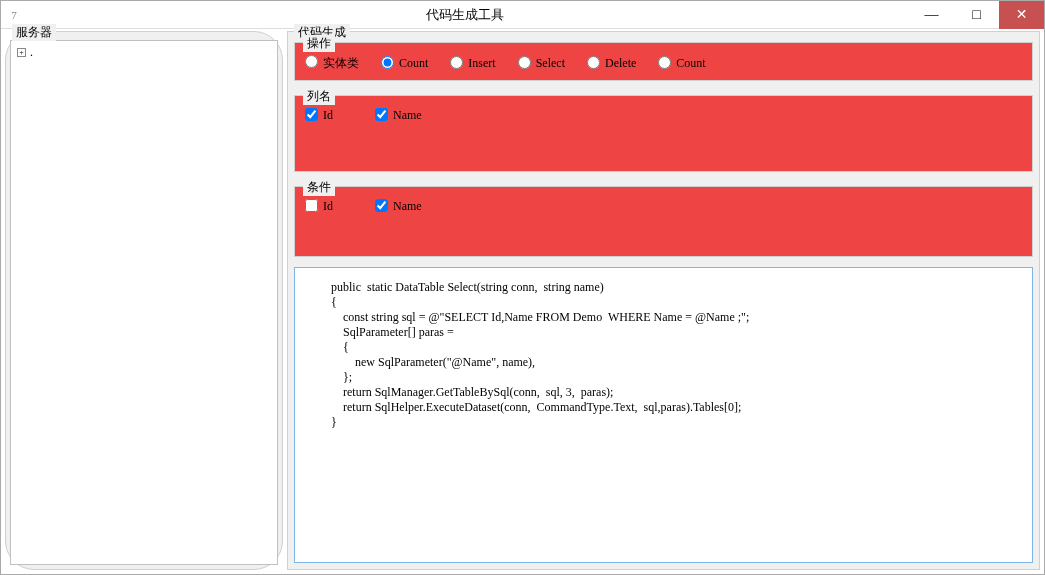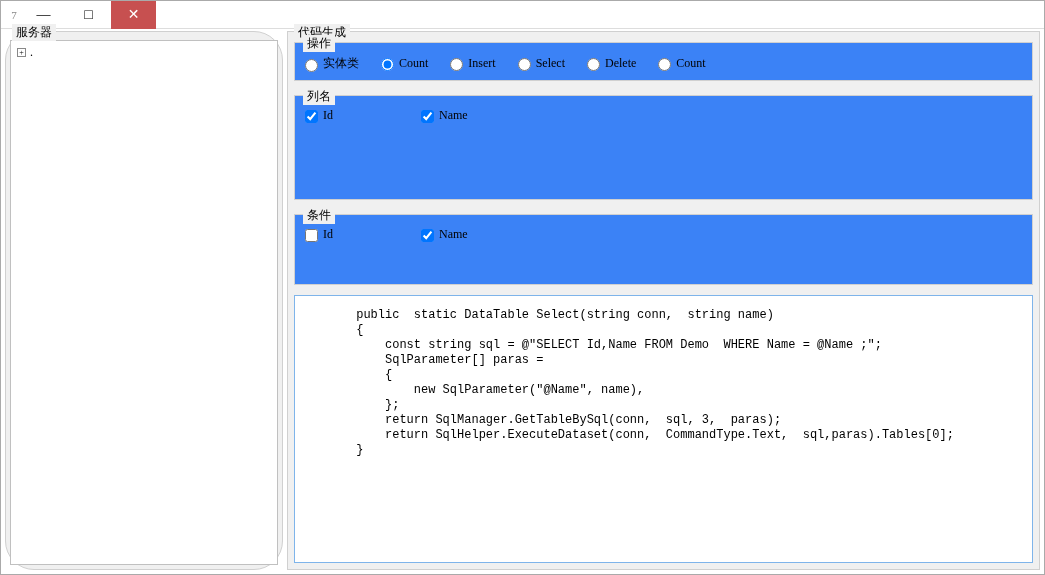--- a/index.html
+++ b/index.html
@@ -11,36 +11,37 @@
 .titlebar .winbtn { width: 45px; height: 28px; display: flex; align-items: center; justify-content: center; font-size: 14px; cursor: pointer; }
 .titlebar .winbtn.close { background: #c75050; color: #fff; }
 .content { display: flex; height: calc(575px - 30px); padding: 2px 4px 4px 4px; gap: 4px; }
 .panel { position: relative; border: 1px solid #d0d0d0; background: #f0f0f0; }
 .panel .legend { position: absolute; top: -8px; left: 6px; background: #f0f0f0; padding: 0 4px; font-size: 12px; }
 .left { width: 278px; display: flex; flex-direction: column; border-radius: 29px; }
 .tree { flex: 1; background: #fff; border: 1px solid #c0c0c0; margin: 8px 4px 4px 4px; padding: 4px 6px; }
 .tree-node { display: flex; align-items: center; gap: 4px; cursor: pointer; }
 .tree-node .expand { width: 9px; height: 9px; border: 1px solid #888; display: inline-flex; align-items: center; justify-content: center; font-size: 8px; line-height: 1; }
 .right { flex: 1; display: flex; flex-direction: column; }
-.group { position: relative; border: 1px solid #d0d0d0; margin: 10px 6px 4px 6px; padding: 12px 10px 8px 10px; background: #3b82f6; }
+.group { position: relative; border: 1px solid #d0d0d0; margin: 10px 6px 4px 6px; padding: 12px 10px 8px 10px; background: #ef4444; }
 .group .glegend { position: absolute; top: -8px; left: 8px; background: #f0f0f0; padding: 0 4px; }
 .radio-row { display: flex; gap: 22px; align-items: center; }
-.radio-item, .check-item { display: flex; align-items: flex-end; gap: 5px; cursor: pointer; }
+.radio-item, .check-item { display: flex; align-items: flex-start; gap: 5px; cursor: pointer; }
 .radio-item input, .check-item input { cursor: pointer; }
-.check-row { display: flex; gap: 88px; align-items: flex-start; }
-.g-cols { height: 105px; }
+.check-row { display: flex; gap: 42px; align-items: flex-start; }
+.g-cols { height: 77px; }
 .g-cond { height: 71px; }
-.codebox { flex: 1; margin: 6px; border: 1px solid #7eb4ea; background: #fff; padding: 12px 18px; font-family: Liberation Mono, monospace; font-size: 12px; white-space: pre; overflow: auto; line-height: 1.25; }
+.codebox { flex: 1; margin: 6px; border: 1px solid #7eb4ea; background: #fff; padding: 12px 18px; font-family: Liberation Serif, serif; font-size: 12px; white-space: pre; overflow: auto; line-height: 1.25; }
 input[type="radio"], input[type="checkbox"] { width: 13px; height: 13px; }
 </style>
 </head>
 <body>
 
 <div class="titlebar">
   <div class="icon-t">7</div>
+  <div class="title">代码生成工具</div>
   <div class="winbtns">
     <div class="winbtn">—</div>
     <div class="winbtn">□</div>
     <div class="winbtn close">✕</div>
   </div>
 </div>
 
 <div class="content">
   <div class="panel left">
     <span class="legend">服务器</span>

